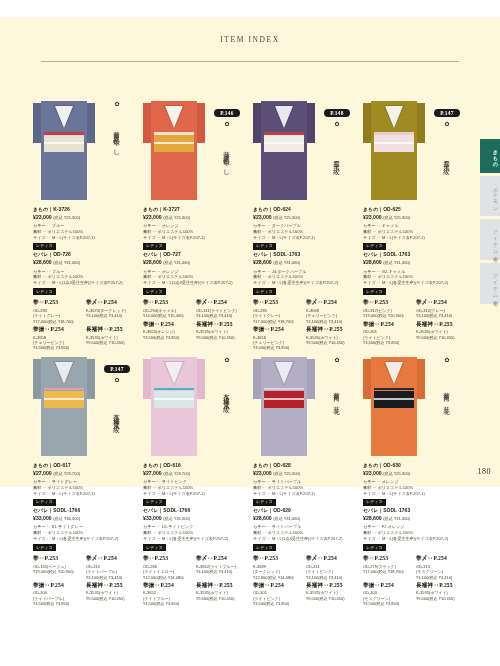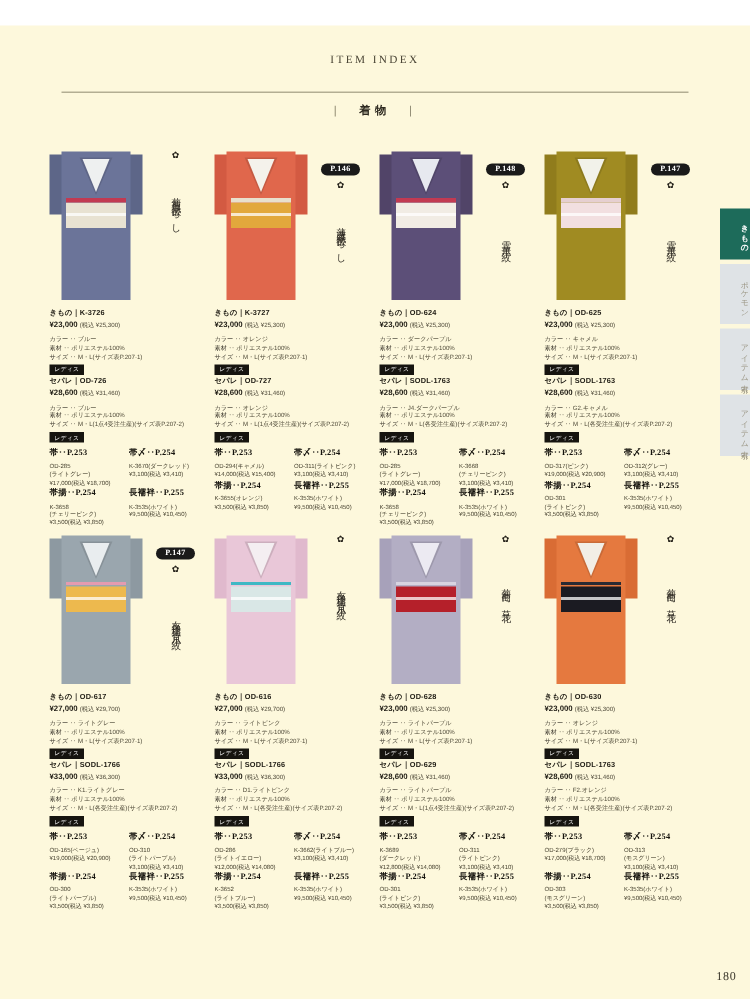--- a/index.html
+++ b/index.html
@@ -5,21 +5,21 @@
   * { box-sizing: border-box; margin:0; padding:0; }
   body {
     width:500px; height:666px;
     background:#ffffff;
     font-family:"Liberation Sans", sans-serif;
     position:relative;
     overflow:hidden;
   }
   .page {
     position:absolute; left:0; top:17px;
-    width:500px; height:649px;
+    width:500px; height:470px;
     background:#fdf8dc;
   }
   .top-white { position:absolute; left:0; top:0; width:500px; height:17px; background:#fff; }
 
   
   .header { position:absolute; left:0; top:18px; width:500px; text-align:center; }
   .item-index {
     font-family:"Liberation Serif", serif;
     font-size:7.5px; letter-spacing:1.6px; color:#4a4535;
   }
@@ -142,25 +142,20 @@
 </head>
 <body>
 
 <div class="top-white"></div>
 <div class="page">
 
   <div class="header">
     <div class="item-index">ITEM INDEX</div>
   </div>
   <div class="hrule"></div>
-  <div class="cat-wrap">
-    <span class="cat-bar">|</span>
-    <span class="cat-name">着物</span>
-    <span class="cat-bar">|</span>
-  </div>
 
   <div class="side-tabs" id="side-tabs">
       <div class="tab active">きもの</div>
       <div class="tab t2">ポケモン</div>
       <div class="tab">アイテム索引</div>
       <div class="tab">アイテム索引</div>
     </div>
   <div class="pageno">180</div>
 
   <div class="grid" id="grid">

